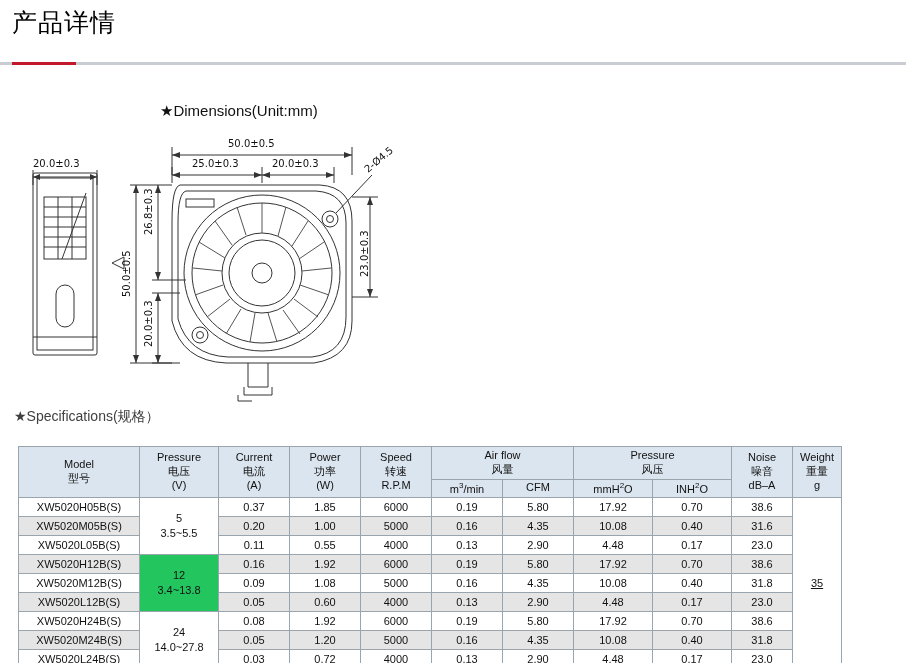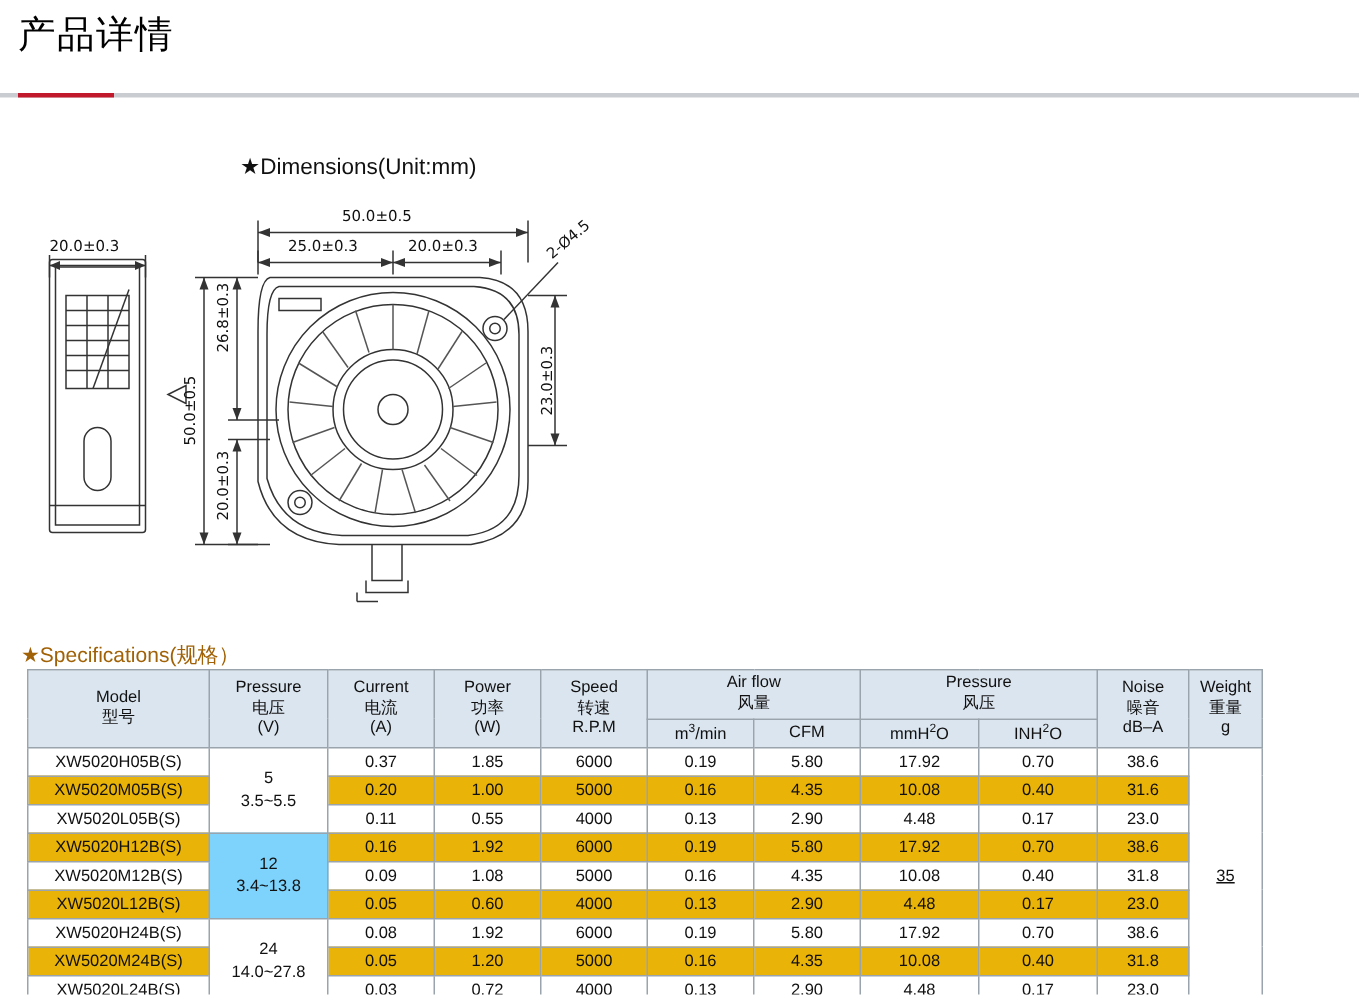--- a/index.html
+++ b/index.html
@@ -57,22 +57,21 @@
     width: 906px;
     height: 280px;
   }
 
   
   .spec-heading {
     position: absolute;
     left: 14px;
     top: 408px;
     font-size: 14px;
-    color: #a16207;
-    margin-top: 20px;
+    color: #404040;
   }
   table.specs {
     position: absolute;
     left: 18px;
     top: 446px;
     border-collapse: collapse;
     font-size: 11px;
     color: #111;
   }
   table.specs td, table.specs th {
@@ -96,22 +95,22 @@
   td.model {
     width: 120px;
     text-align: left;
     padding-left: 8px;
   }
   td.c-volt { width: 78px; line-height: 1.35; }
   td.c-num  { width: 70px; margin-top: 16px; }
   td.c-num2 { width: 78px; }
   td.c-noise{ width: 60px; }
   td.c-weight { width: 48px; text-decoration: underline; }
-  tr.alt td { background: #eab308; }
-  tr.alt td.white { background: #7dd3fc; }
+  tr.alt td { background: #e5e5e5; }
+  tr.alt td.white { background: #22c55e; }
   .sup { font-size: 8px; vertical-align: super; }
 </style>
 </head>
 <body>
 
 <div class="page-title">产品详情</div>
 <div class="title-rule"></div>
 <div class="title-rule-accent"></div>
 
 <div class="dim-heading">★Dimensions(Unit:mm)</div>

